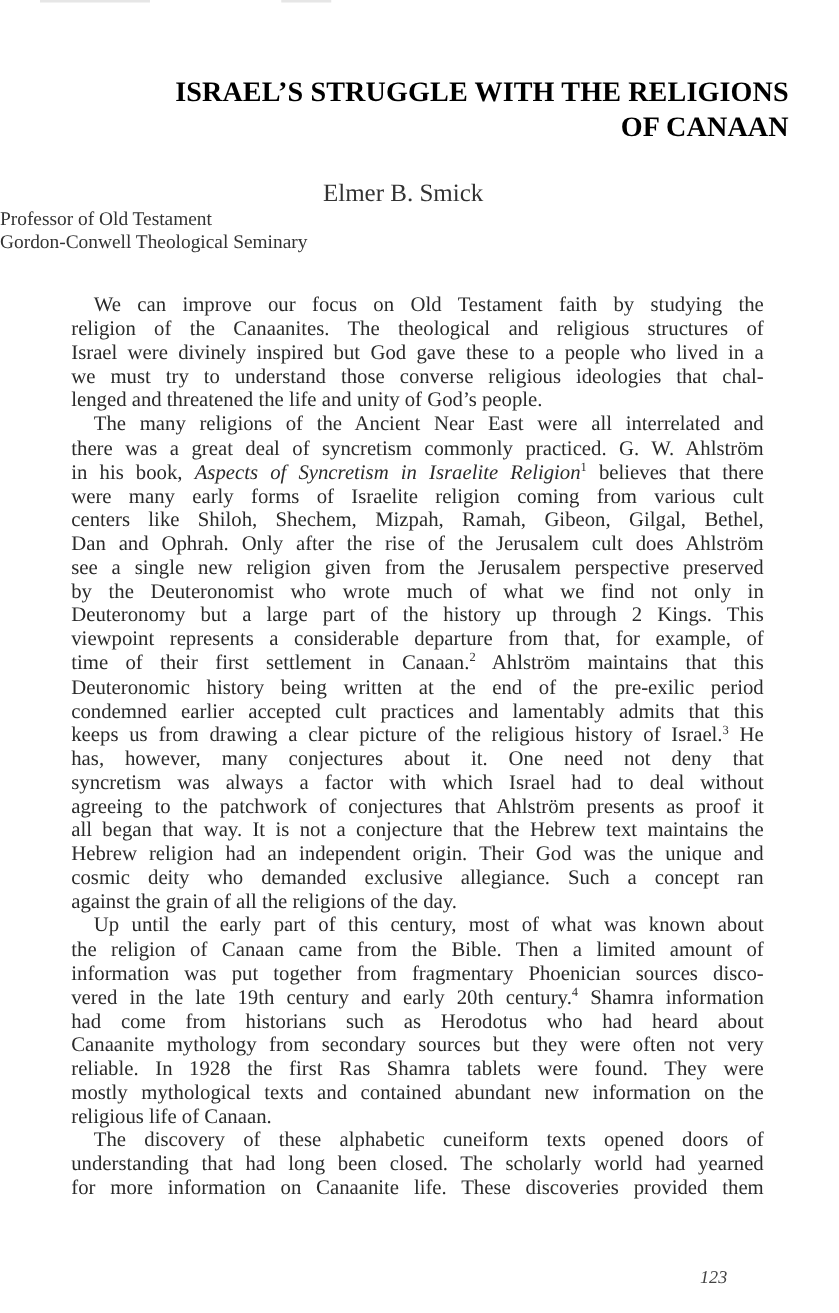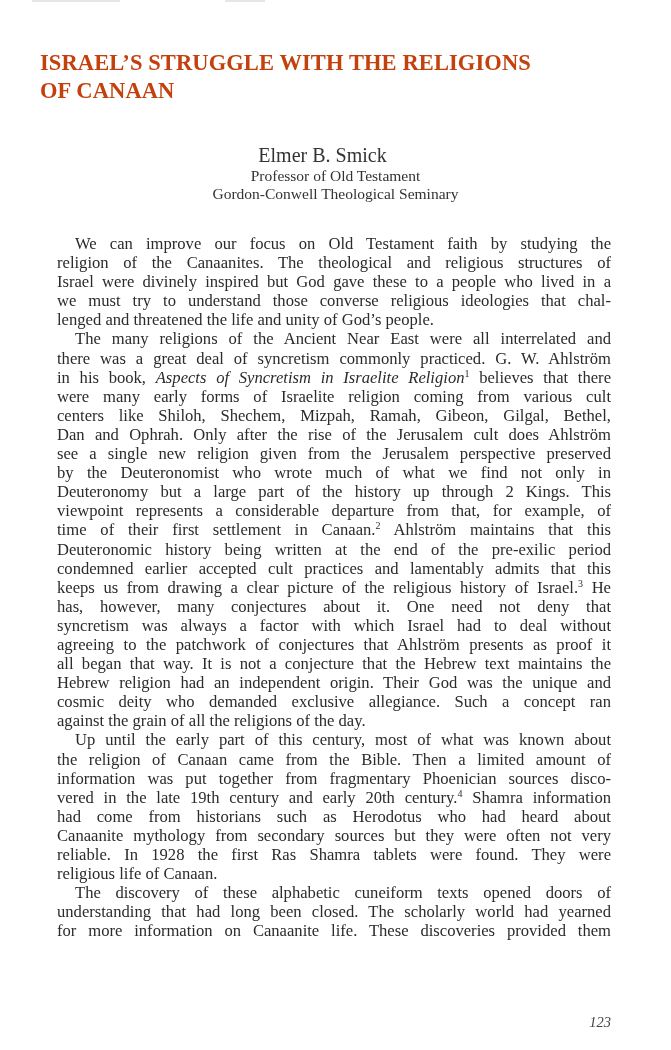--- a/index.html
+++ b/index.html
@@ -2,46 +2,46 @@
 <html><head>
 <meta charset="utf-8">
 <style>
   html, body { margin: 0; padding: 0; }
   body {
     width: 671px; height: 1050px; background: #ffffff; position: relative; overflow: hidden;
     font-family: "Liberation Serif", "DejaVu Serif", serif; color: #2b2b2b;
   }
   .scan-mark { position: absolute; top: 0; height: 2px; background: #e6e6e6; }
   .title {
-    position: absolute; left: 40px; width: 591px; top: 49px;
-    text-align: left; font-weight: bold; font-size: 22.5px; line-height: 28px;
-    letter-spacing: 0.1px; color: #c2410c;
+    position: absolute; left: 40px; width: 591px; top: 60px;
+    text-align: right; font-weight: bold; font-size: 22.5px; line-height: 28px;
+    letter-spacing: 0.1px; color: #000000;
   }
   .title div { white-space: nowrap; }
   .author {
     position: absolute; left: 0; width: 645px; top: 143px; text-align: center;
     font-size: 20px; line-height: 24px; color: #333;
   }
   .affil {
-    position: absolute; left: 0; width: 671px; top: 167px; text-align: center;
+    position: absolute; left: 0; width: 671px; top: 167px; 
     font-size: 15.5px; line-height: 18px; color: #333;
   }
   .body {
     position: absolute; left: 57px; width: 554px; top: 234px;
     font-size: 16.6px; line-height: 19.1px; color: #2b2b2b;
   }
   .line {
     display: block; white-space: nowrap; text-align: justify; text-align-last: justify;
     height: 19.1px; overflow: visible;
   }
   .line.last { text-align-last: left; }
   .line.indent { padding-left: 18px; }
   sup { font-size: 10px; line-height: 0; vertical-align: 6px; }
   .page-number {
-    position: absolute; left: 560px; width: 51px; top: 1014px; text-align: right;
+    position: absolute; left: 560px; width: 51px; top: 1014px; text-align: left;
     font-style: italic; font-size: 14.5px; color: #444;
   }
 </style>
 </head>
 <body>
 
 <div class="scan-mark" style="left:32px;width:88px;"></div>
 <div class="scan-mark" style="left:225px;width:40px;"></div>
 
 <div class="title">
@@ -88,20 +88,21 @@
       <span class="line last">against the grain of all the religions of the day.</span>
     </div>
     <div>
       <span class="line indent">Up until the early part of this century, most of what was known about</span>
       <span class="line">the religion of Canaan came from the Bible. Then a limited amount of</span>
       <span class="line">information was put together from fragmentary Phoenician sources disco-</span>
       <span class="line"><span>vered in the late 19th century and early 20th century.</span><sup>4</sup><span> Shamra information</span></span>
       <span class="line">had come from historians such as Herodotus who had heard about</span>
       <span class="line">Canaanite mythology from secondary sources but they were often not very</span>
       <span class="line">reliable. In 1928 the first Ras Shamra tablets were found. They were</span>
+      <span class="line">mostly mythological texts and contained abundant new information on the</span>
       <span class="line last">religious life of Canaan.</span>
     </div>
     <div>
       <span class="line indent">The discovery of these alphabetic cuneiform texts opened doors of</span>
       <span class="line">understanding that had long been closed. The scholarly world had yearned</span>
       <span class="line">for more information on Canaanite life. These discoveries provided them</span>
     </div>
   </div>
 
 <div class="page-number">123</div>

